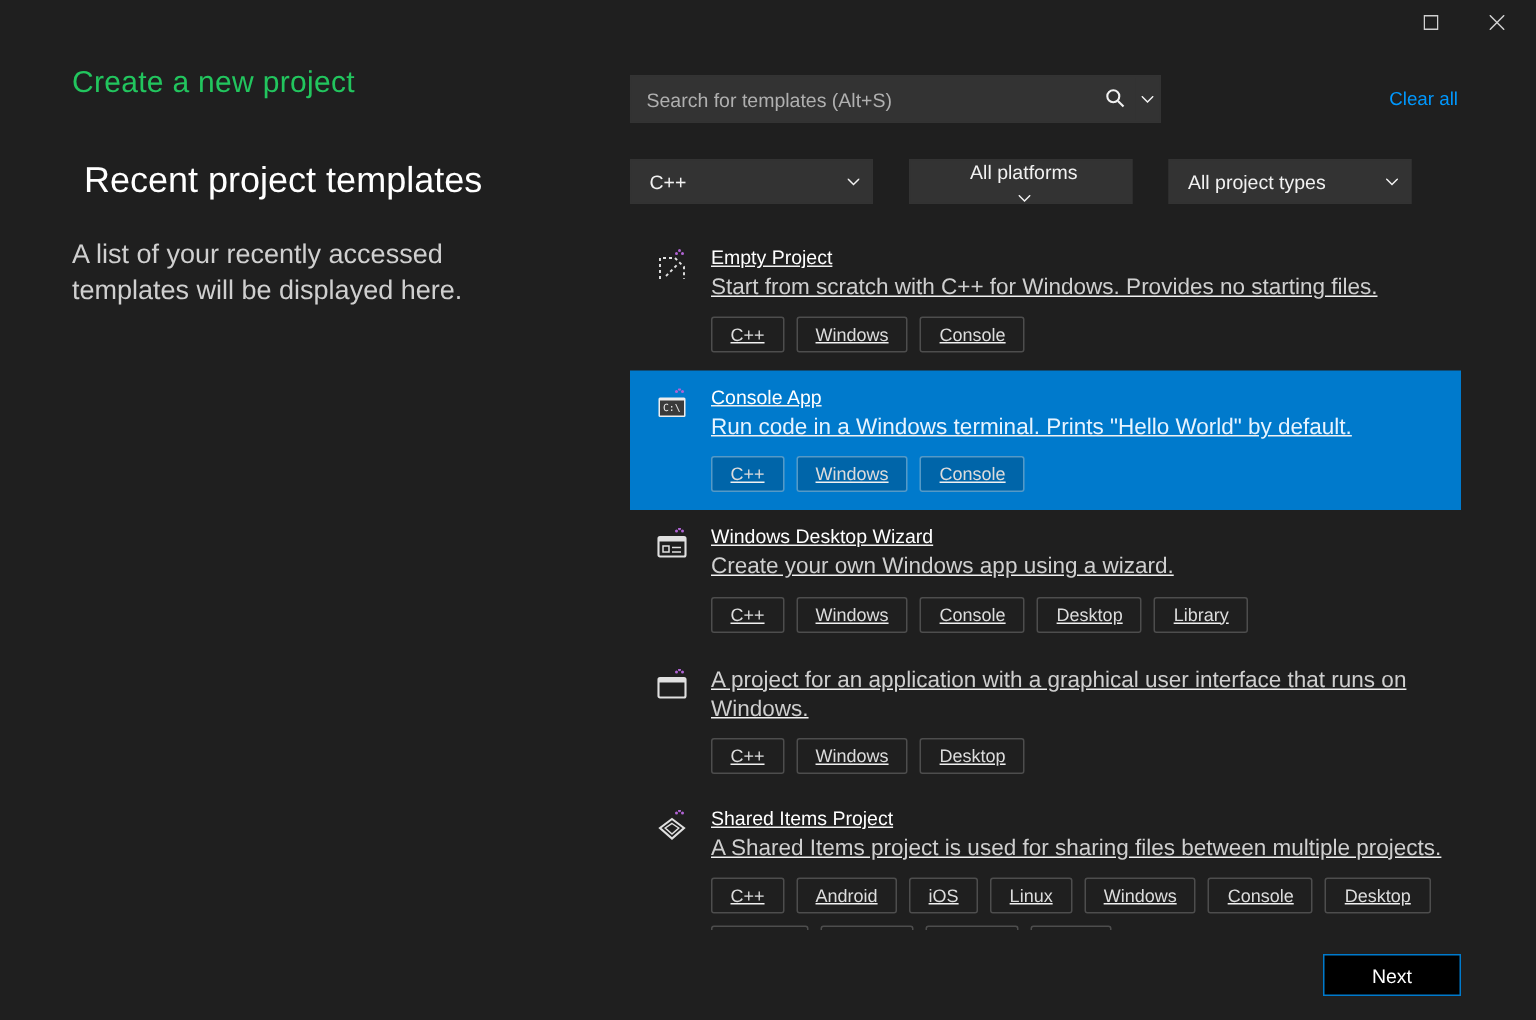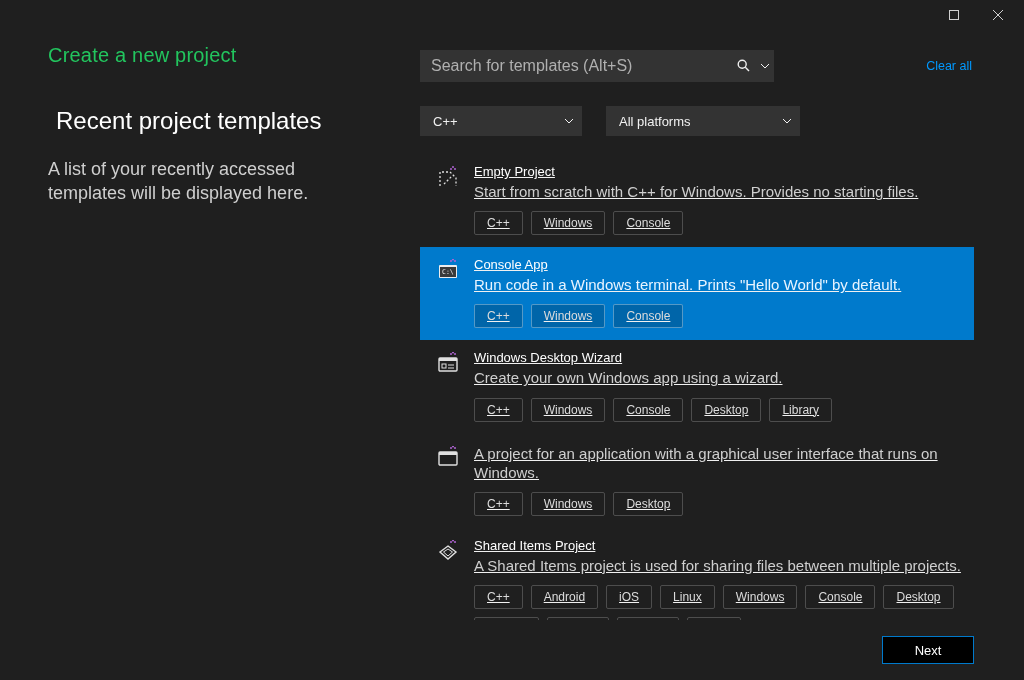--- a/index.html
+++ b/index.html
@@ -6,30 +6,30 @@
   .titlebar { height:30px; display:flex; justify-content:flex-end; align-items:center; padding-right:4px; }
   .titlebar .btn { width:44px; height:28px; display:flex; align-items:center; justify-content:center; color:#d0d0d0; }
   .content { display:flex; flex-direction:row; height:calc(100% - 30px - 60px); }
   .left { width:420px; padding:14px 24px 0 48px; box-sizing:border-box; }
   .page-title { font-size:20px; font-weight:400; letter-spacing:.2px; margin:0 0 40px 0; color:#22c55e; }
   .recent-title { font-size:24px; font-weight:400; margin:0 0 22px 8px; color:#fff; }
   .recent-desc { font-size:18px; color:#cfcfcf; line-height:1.35; max-width:310px; }
   .right { flex:1; padding:20px 50px 0 0; box-sizing:border-box; display:flex; flex-direction:column; }
   .search-row { display:flex; align-items:center; gap:18px; margin-bottom:24px; }
   .search-box { display:flex; align-items:center; background:#333333; border:1px solid #333333; height:30px; width:352px; }
-  .search-box input { background:transparent; border:none; outline:none; color:#f1f1f1; font-size:16px; padding:0 10px; flex:1; }
+  .search-box input { background:transparent; border:none; outline:none; color:#f1f1f1; font-size:13px; padding:0 10px; flex:1; }
   .search-box input::placeholder { color:#b0b0b0; }
   .search-btn { width:24px; height:28px; display:flex; align-items:center; justify-content:center; }
   .search-split { width:16px; height:28px; display:flex; align-items:center; justify-content:center; border-left:1px solid #333333; }
   .clear-all { color:#0099ff; font-size:12.5px; margin-left:auto; padding:6px 2px; }
   .filter-row { display:flex; gap:24px; margin-bottom:18px; }
   .dropdown { background:#333333; border:1px solid #333333; height:30px; display:flex; align-items:center; justify-content:space-between; padding:0 8px 0 12px; box-sizing:border-box; color:#f1f1f1; font-size:13px; }
   .dropdown .chev { display:flex; align-items:center; }
   .dd-lang { width:162px; }
-  .dd-plat { width:194px; }
+  .dd-plat { width:149px;flex-direction:column; }
   .dd-type { width:162px; }
   .templates { flex:1; overflow:hidden; }
   .tpl-item { display:flex; align-items:flex-start; padding:10px 12px 12px 16px; gap:14px; box-sizing:border-box;text-decoration:underline; }
   .tpl-item.selected { background:#007acc; }
   .tpl-icon { width:24px; height:24px; flex:0 0 24px; margin-top:2px; display:flex; align-items:flex-start; justify-content:center; color:#ededed; }
   .tpl-body { flex:1; }
   .tpl-name { font-size:13px; color:#ffffff; margin:0 0 3px 0; }
   .tpl-desc { font-size:15px; color:#cfcfcf; margin:0 0 10px 0; line-height:1.28; }
   .tpl-item.selected .tpl-desc { color:#e8f4ff; }
   .tags { display:flex; flex-wrap:wrap; gap:8px; }
@@ -93,20 +93,28 @@
           </span>
       </div>
       <div class="dropdown dd-plat">
         <span>All platforms</span>
         <span class="chev">
             <svg width="8" height="5" viewBox="0 0 8 5">
               <path d="M0 0 L4 4 L8 0" fill="none" stroke="#f1f1f1" stroke-width="1"></path>
             </svg>
           </span>
       </div>
+      <div class="dropdown dd-type">
+        <span>All project types</span>
+        <span class="chev">
+            <svg width="8" height="5" viewBox="0 0 8 5">
+              <path d="M0 0 L4 4 L8 0" fill="none" stroke="#f1f1f1" stroke-width="1"></path>
+            </svg>
+          </span>
+      </div>
     </div>
 
     <div class="templates" id="templates">
         <div class="tpl-item">
           <div class="tpl-icon">
             <svg width="24" height="22" viewBox="0 0 24 22">
               <circle cx="15" cy="3" r="1" fill="#b064d4"></circle>
               <circle cx="19" cy="3" r="1" fill="#b064d4"></circle>
               <circle cx="17" cy="1" r="1" fill="#b064d4"></circle>
               <path d="M4 20 L4 6 L14 6 L20 12 L20 20" fill="none" stroke="#e0e0e0" stroke-width="1.3" stroke-dasharray="2 2"></path>

